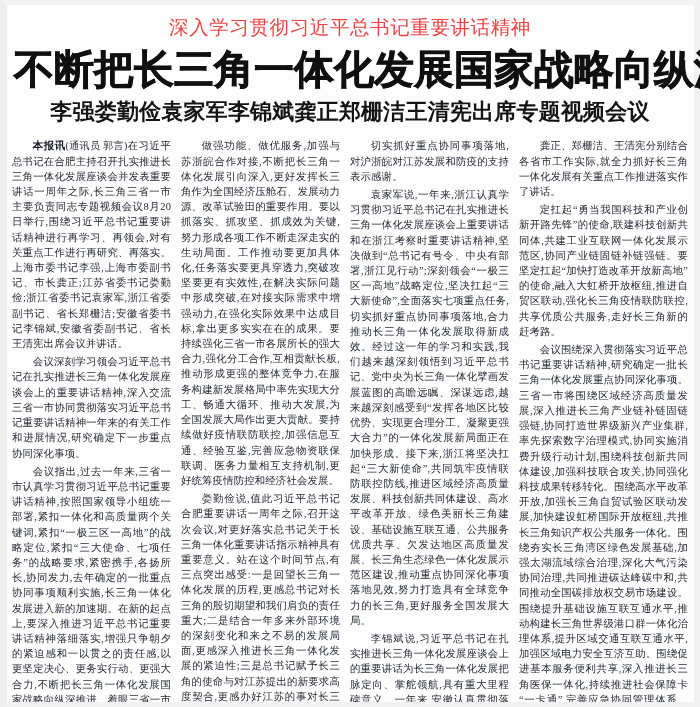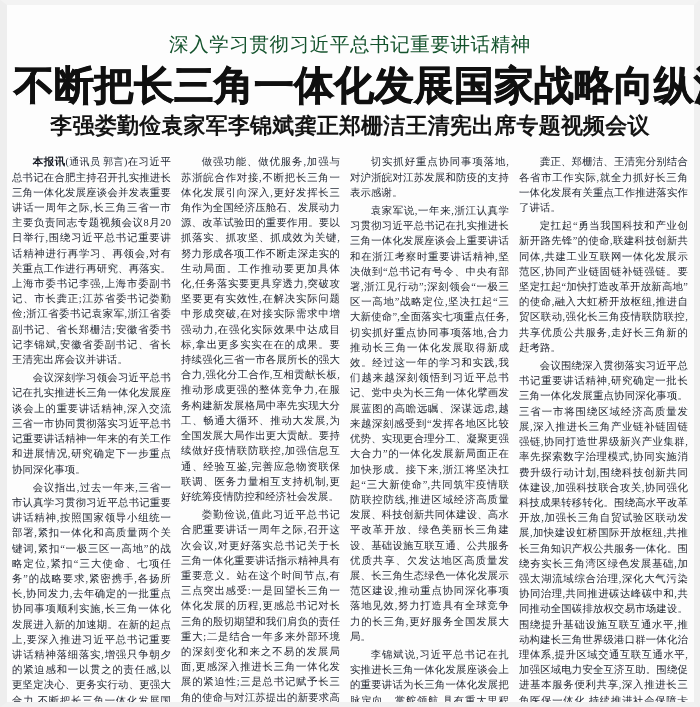--- a/index.html
+++ b/index.html
@@ -31,42 +31,42 @@
     border-top: 5px solid #f3f3f3;
     border-bottom: 5px solid #f1f1f1;
     box-sizing: border-box;
     pointer-events: none;
   }
   .masthead {
     padding: 0 14px;
     text-align: center;
   }
   .kicker {
-    font-family: Liberation Serif, serif;
+    font-family: Liberation Mono, monospace;
     font-size: 19.5px;
     line-height: 1.15;
     font-weight: 400;
-    color: #14532d;
+    color: #ef4444;
     letter-spacing: 0.6px;
-    padding-top: 34px;
+    padding-top: 18px;
   }
   .headline {
     font-family: "Liberation Sans", "DejaVu Sans", sans-serif;
     font-weight: 700;
     font-size: 40px;
     line-height: 1.06;
     letter-spacing: 0px;
     color: #101010;
     margin-top: 8px;
     white-space: nowrap;
     transform: scaleX(1.0);
     -webkit-text-stroke: 0.7px #101010;
   }
   .subhead {
-    font-family: Liberation Mono, monospace;
+    font-family: Liberation Sans, sans-serif;
     font-weight: 700;
     font-size: 22px;
     line-height: 1.12;
     color: #141414;
     margin-top: 9px;
     letter-spacing: 0.2px;
     white-space: nowrap;
   }
   .columns {
     display: flex;

